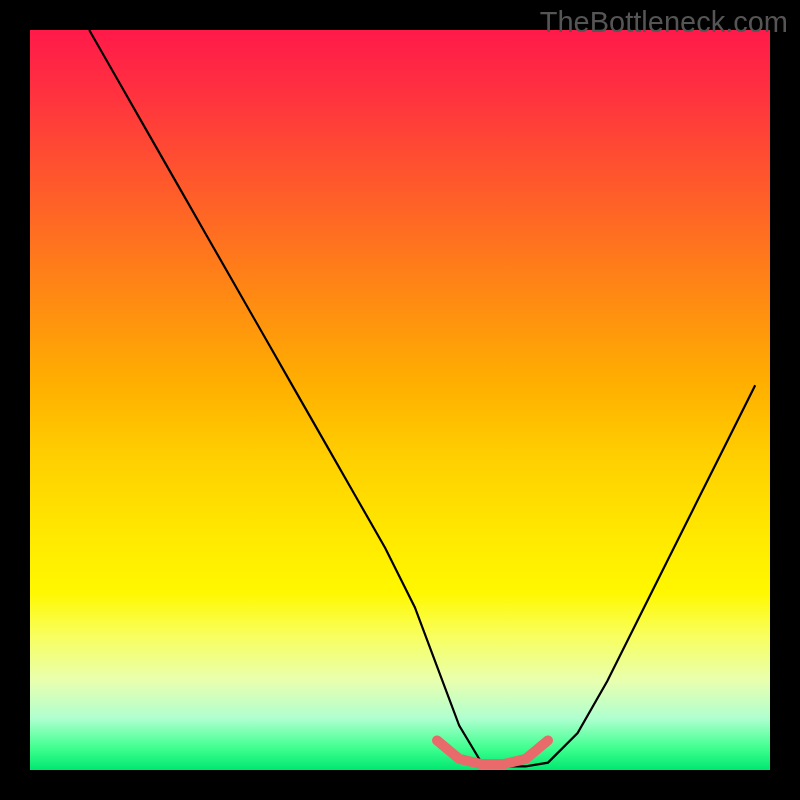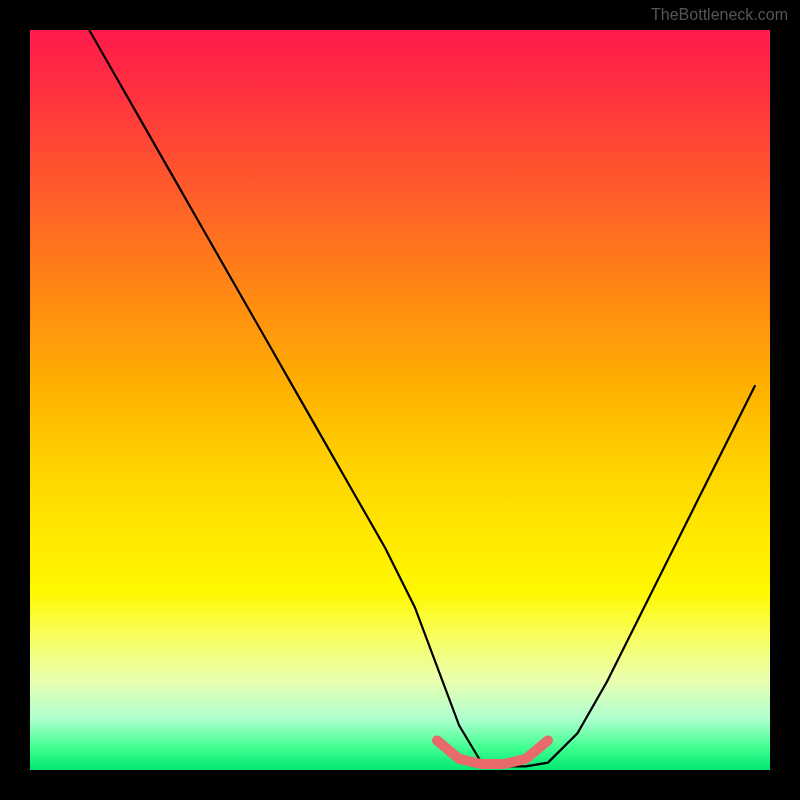--- a/index.html
+++ b/index.html
@@ -10,21 +10,21 @@
     background: #000;
     position: relative;
     overflow: hidden;
     font-family: Arial, sans-serif;
   }
   .watermark {
     position: absolute;
     top: 6px;
     right: 12px;
     color: #555;
-    font-size: 16px;
+    font-size: 29px;
     font-weight: 500;
     z-index: 10;
   }
   .plot-area {
     position: absolute;
     left: 30px;
     top: 30px;
     width: 740px;
     height: 740px;
     background: linear-gradient(to bottom,

